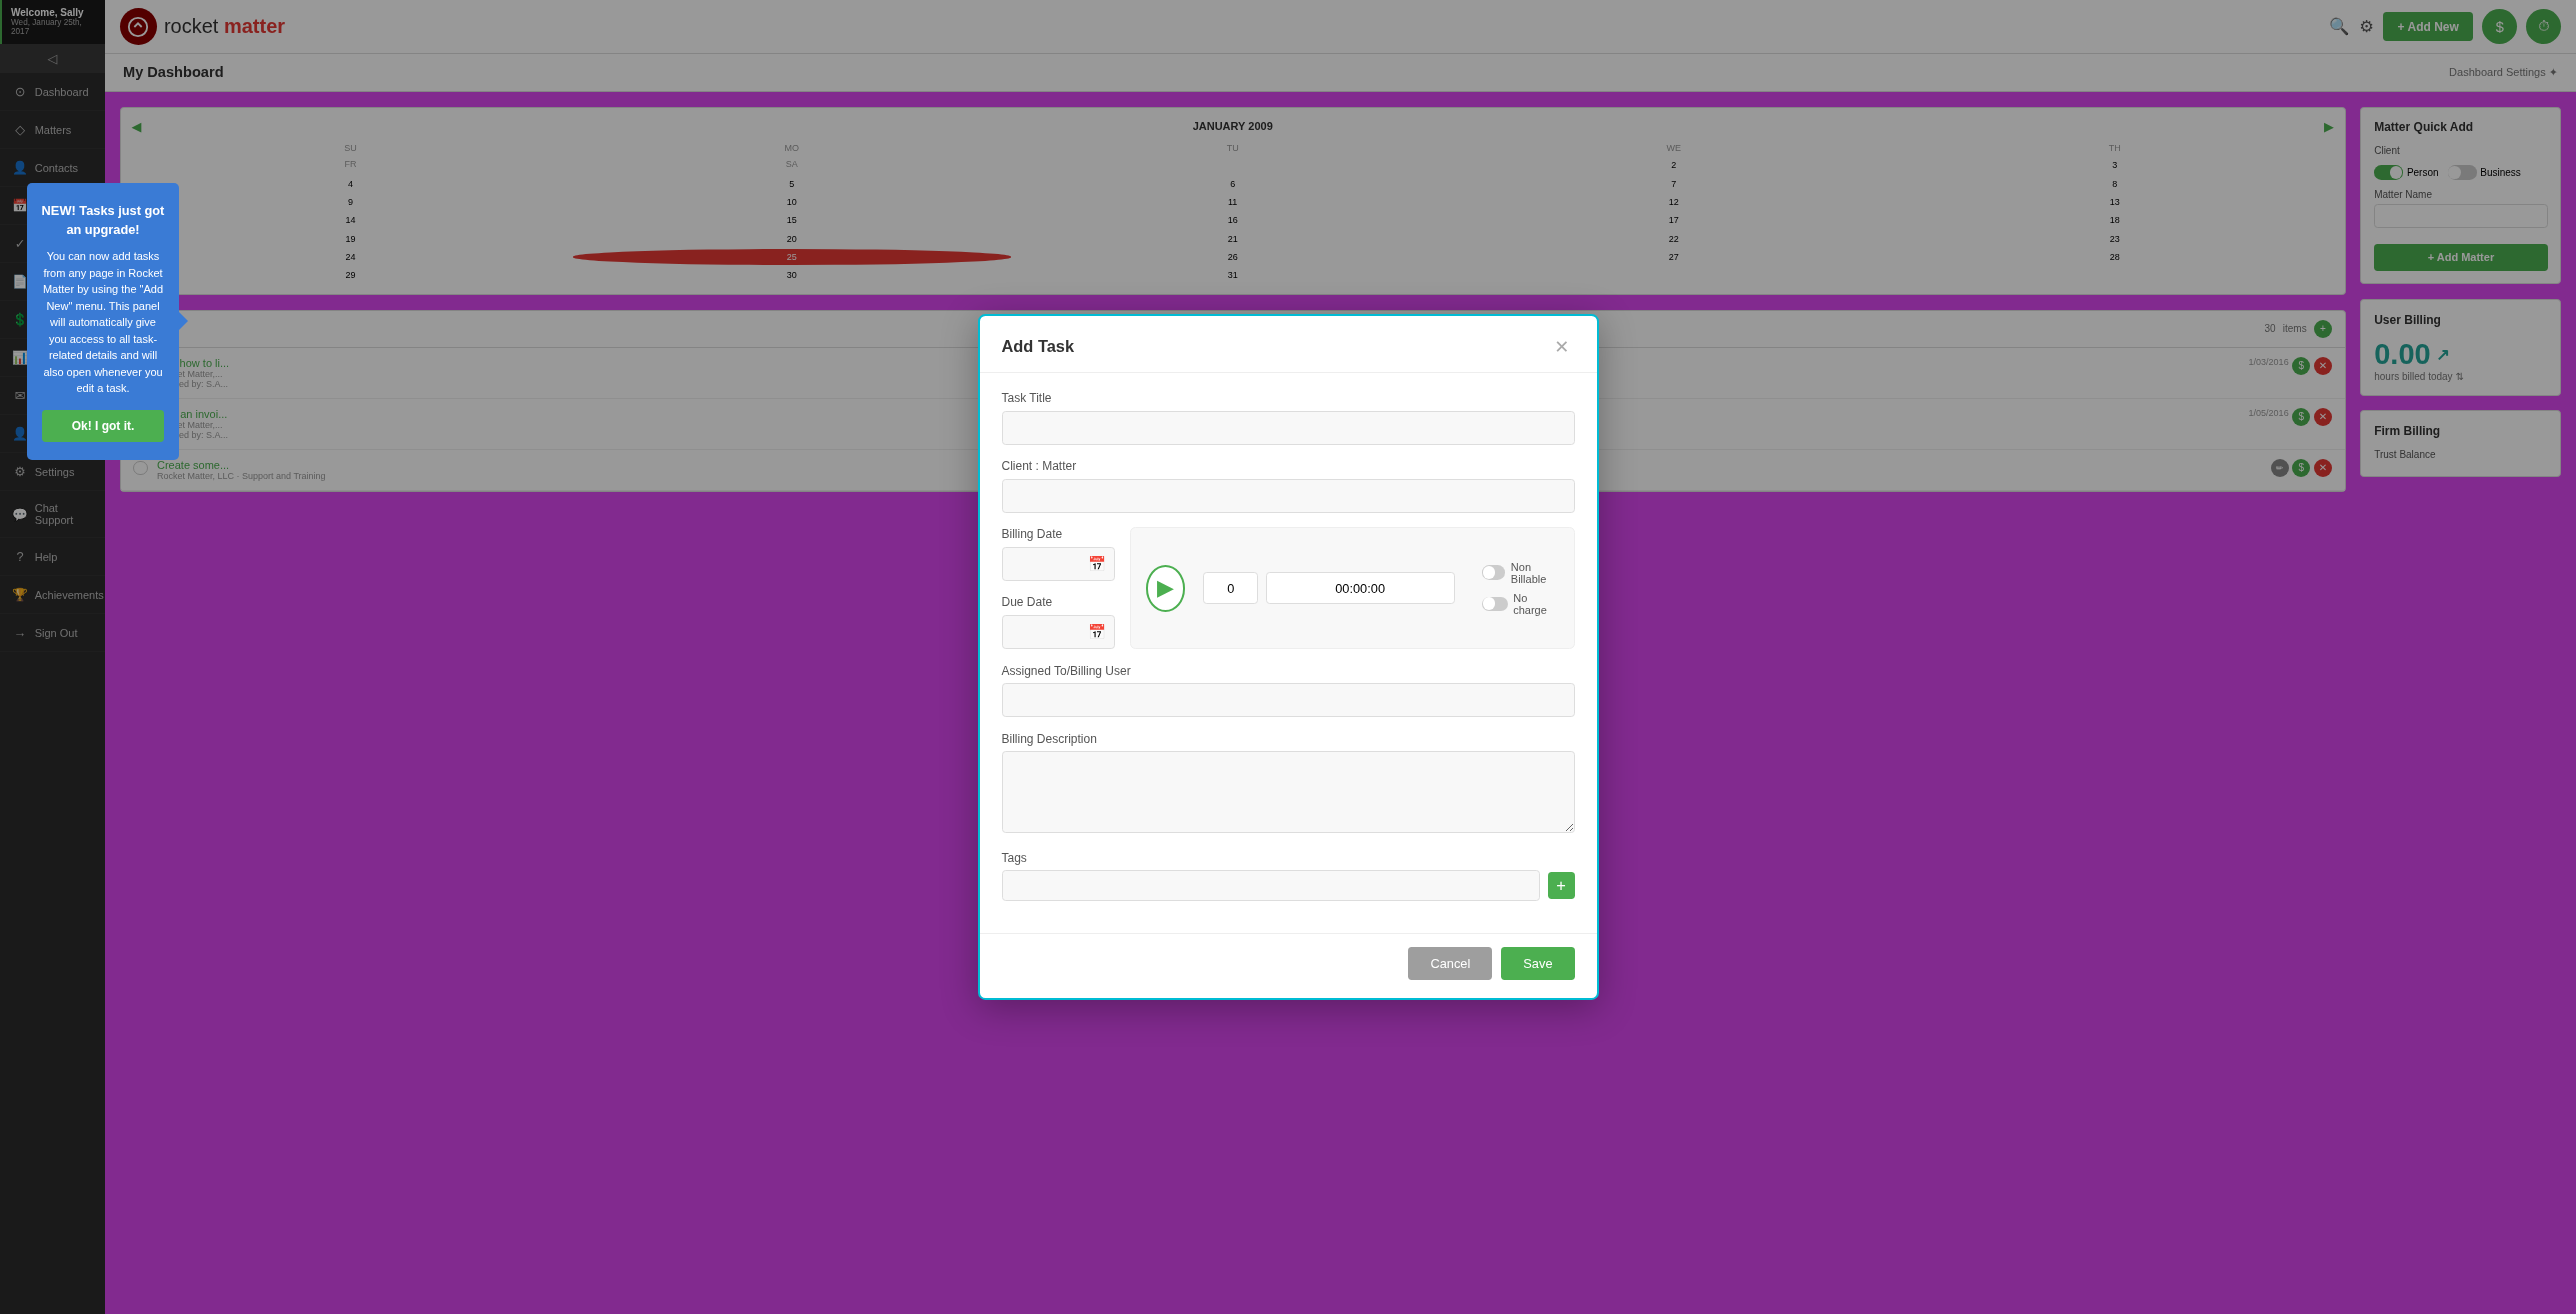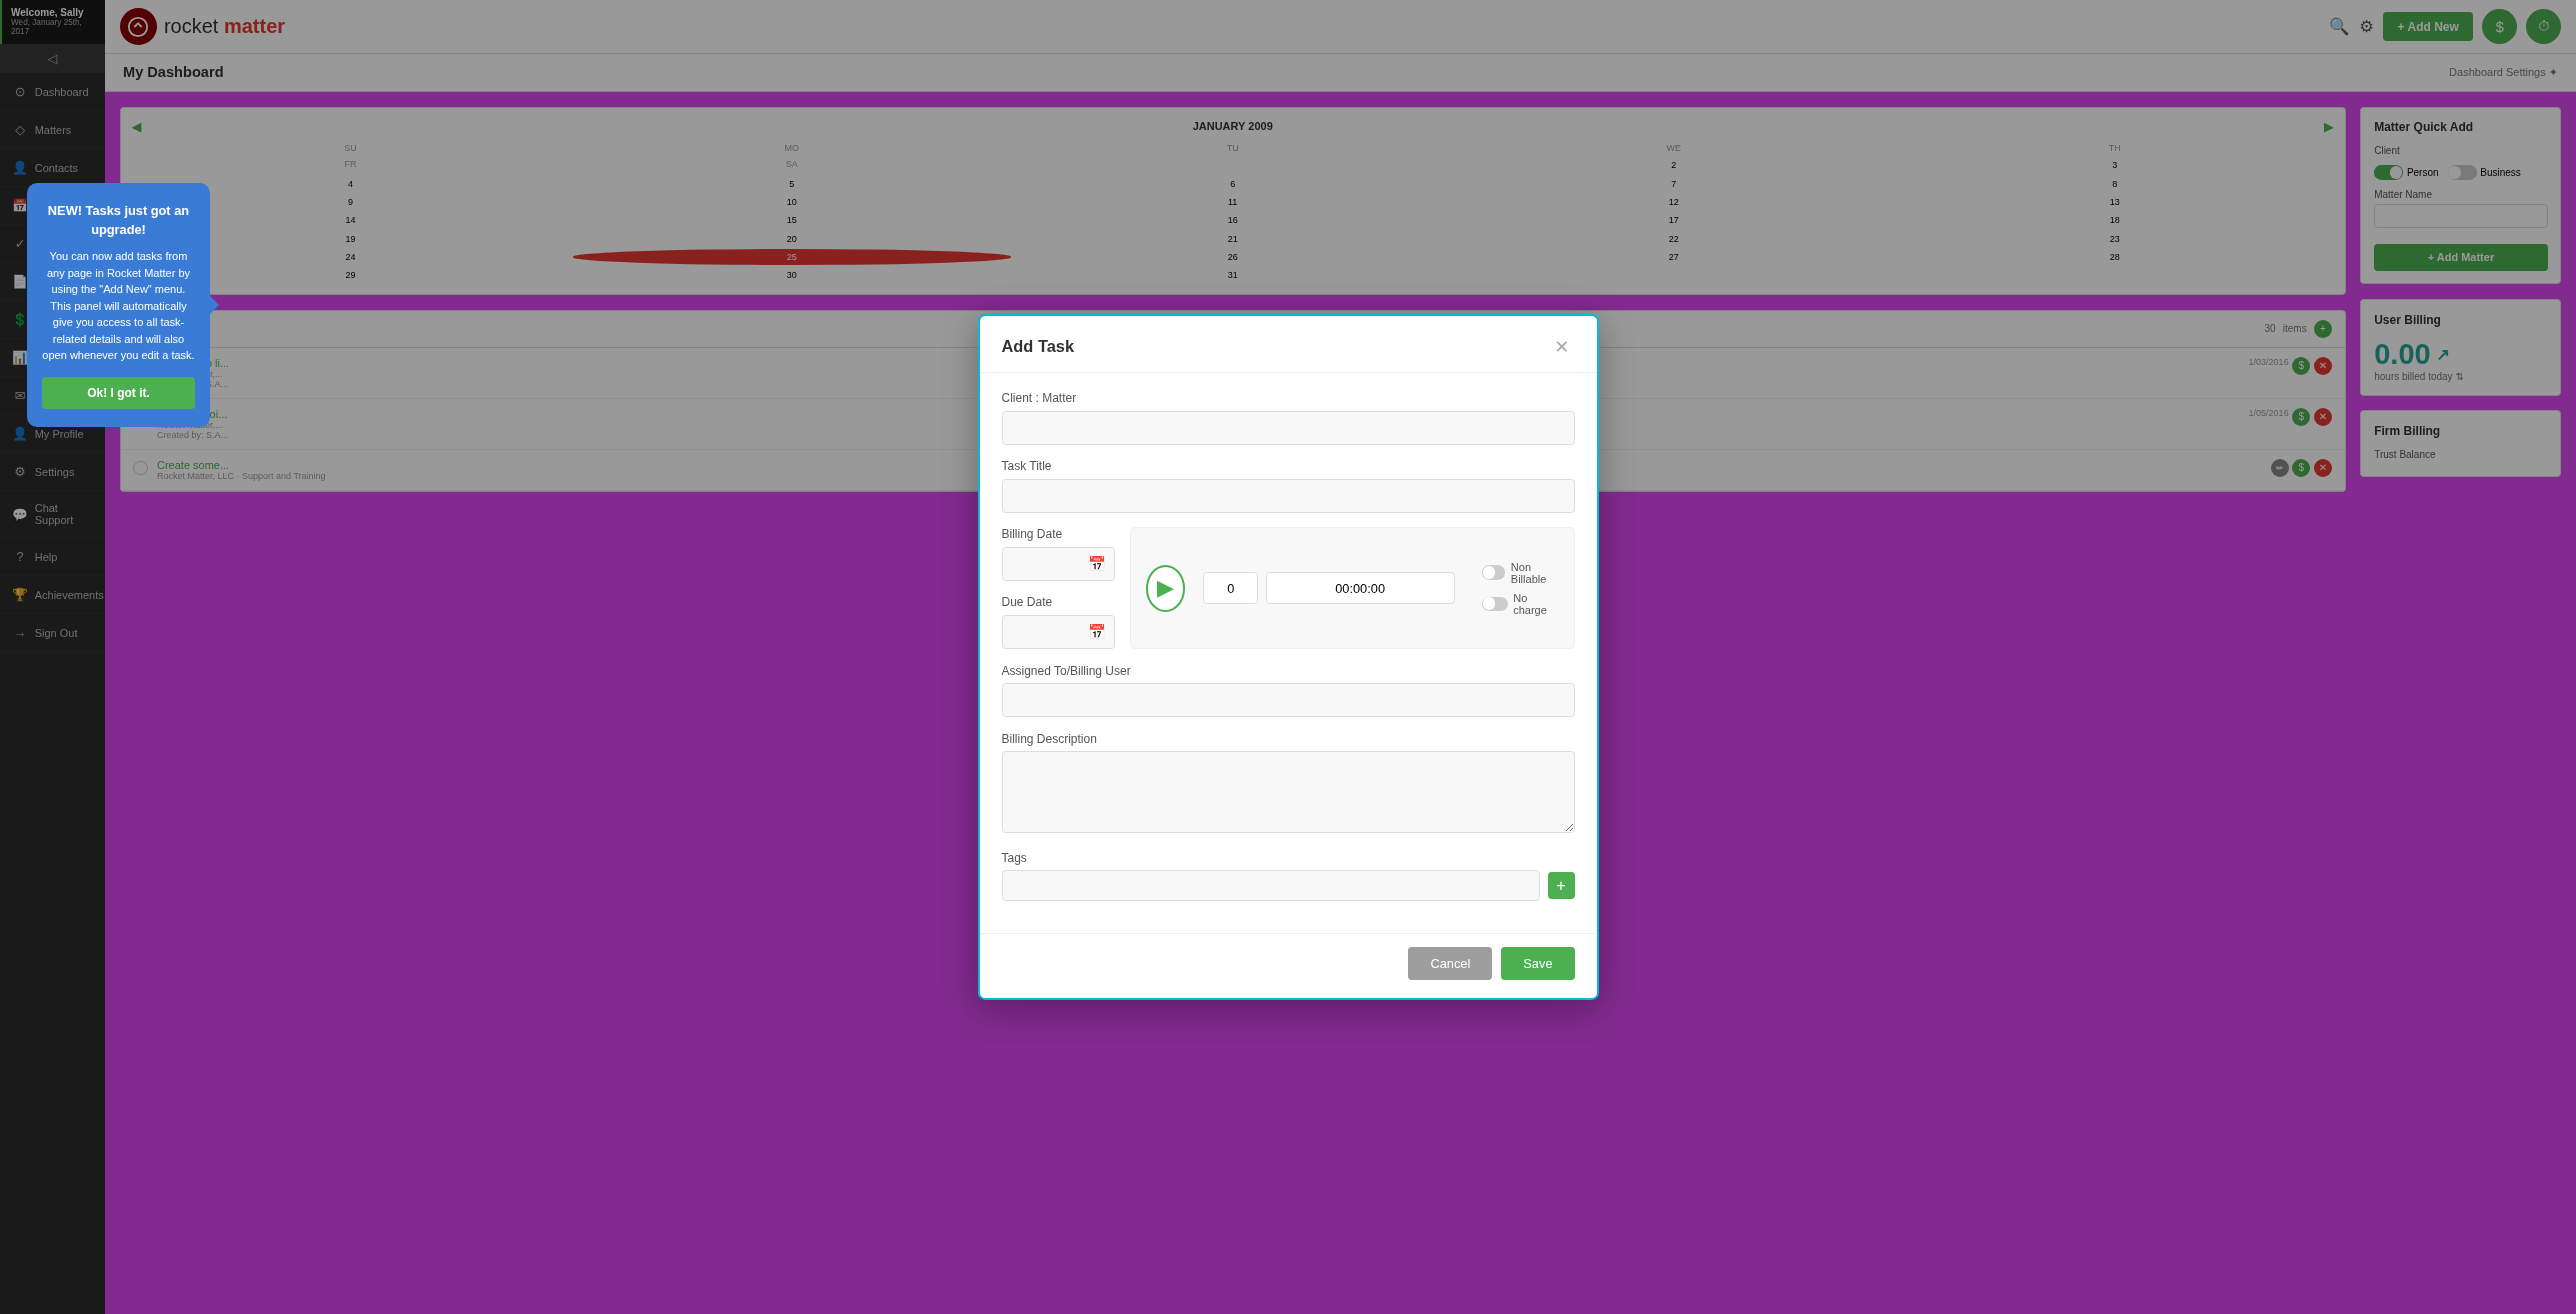--- a/index.html
+++ b/index.html
@@ -98,22 +98,22 @@
     .billing-sub { font-size: 10px; color: #777; }
 
     
     .overlay {
       position: fixed; left: 0; top: 0; right: 0; bottom: 0; background: rgba(0,0,0,0.4); z-index: 100;
       display: flex; align-items: center; justify-content: center;
     }
 
     
     .notification-box {
-      position: absolute; left: 27px; top: 183px; width: 183px; background: #3a7bd5; color: #fff;
-      border-radius: 10px; padding: 18px 14.6px; z-index: 101; font-size: 11px; line-height: 1.5;
+      position: absolute; left: 27px; top: 183px; width: 152px; background: #3a7bd5; color: #fff;
+      border-radius: 5px; padding: 18px 14.6px; z-index: 101; font-size: 11px; line-height: 1.5;
     }
     .notification-box .notif-title { font-size: 12.8px; font-weight: bold; margin-bottom: 9px; text-align: center; }
     .notification-box .notif-body { text-align: center; margin-bottom: 12.8px; }
     .notif-arrow { position: absolute; right: -9px; top: 50%; transform: translateY(-50%); width: 0; height: 0;
       border-top: 9px solid transparent; border-bottom: 9px solid transparent; border-left: 9px solid #3a7bd5; }
     .btn-got-it { background: #4CAF50; color: #fff; border: none; padding: 9px 18px; border-radius: 3.7px; font-size: 12px; cursor: pointer; width: 100%; font-weight: bold; }
 
     
     .modal {
       background: #fff; border-radius: 7.3px; width: 621px; max-height: 90vh; overflow-y: auto;
@@ -413,26 +413,26 @@
   </div>
 
   <div class="modal">
     <div class="modal-header">
       <span class="modal-title">Add Task</span>
       <button class="modal-close">✕</button>
     </div>
     <div class="modal-body">
 
       <div class="modal-field">
+        <div class="modal-label">Task Title</div>
+        <input class="modal-input" type="text" style="">
+      </div>
+
+      <div class="modal-field">
         <div class="modal-label">Client : Matter</div>
-        <input class="modal-input" type="text" style="">
-      </div>
-
-      <div class="modal-field">
-        <div class="modal-label">Task Title</div>
         <input class="modal-input" type="text" style="">
       </div>
 
       <div class="modal-row">
         <div style="flex:1;">
           <div class="modal-field">
             <div class="modal-label">Billing Date</div>
             <div class="date-input-wrap">
               <input class="modal-input" type="text" style="">
               <span class="cal-icon">📅</span>

